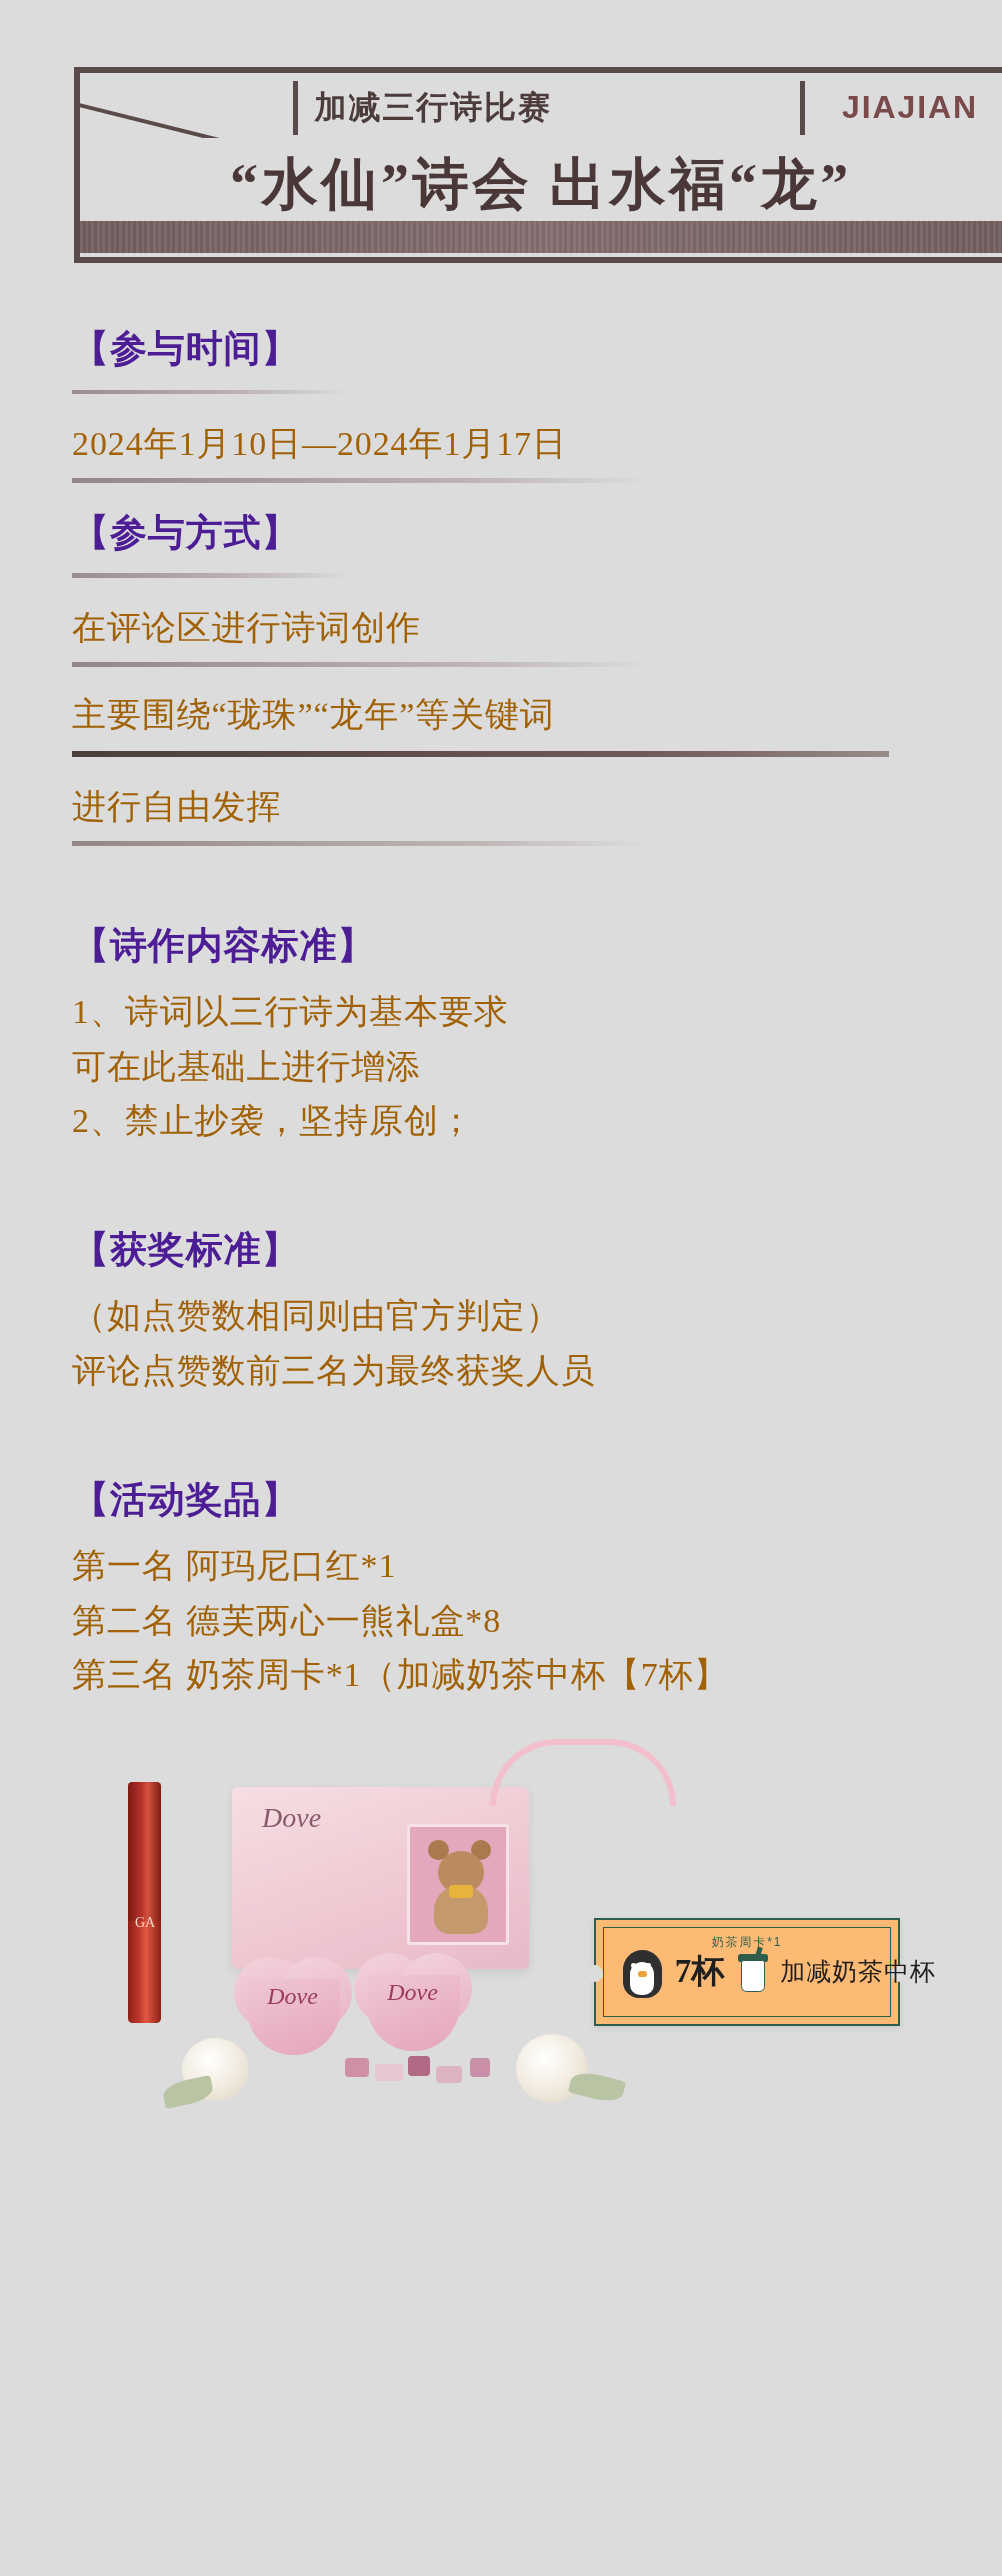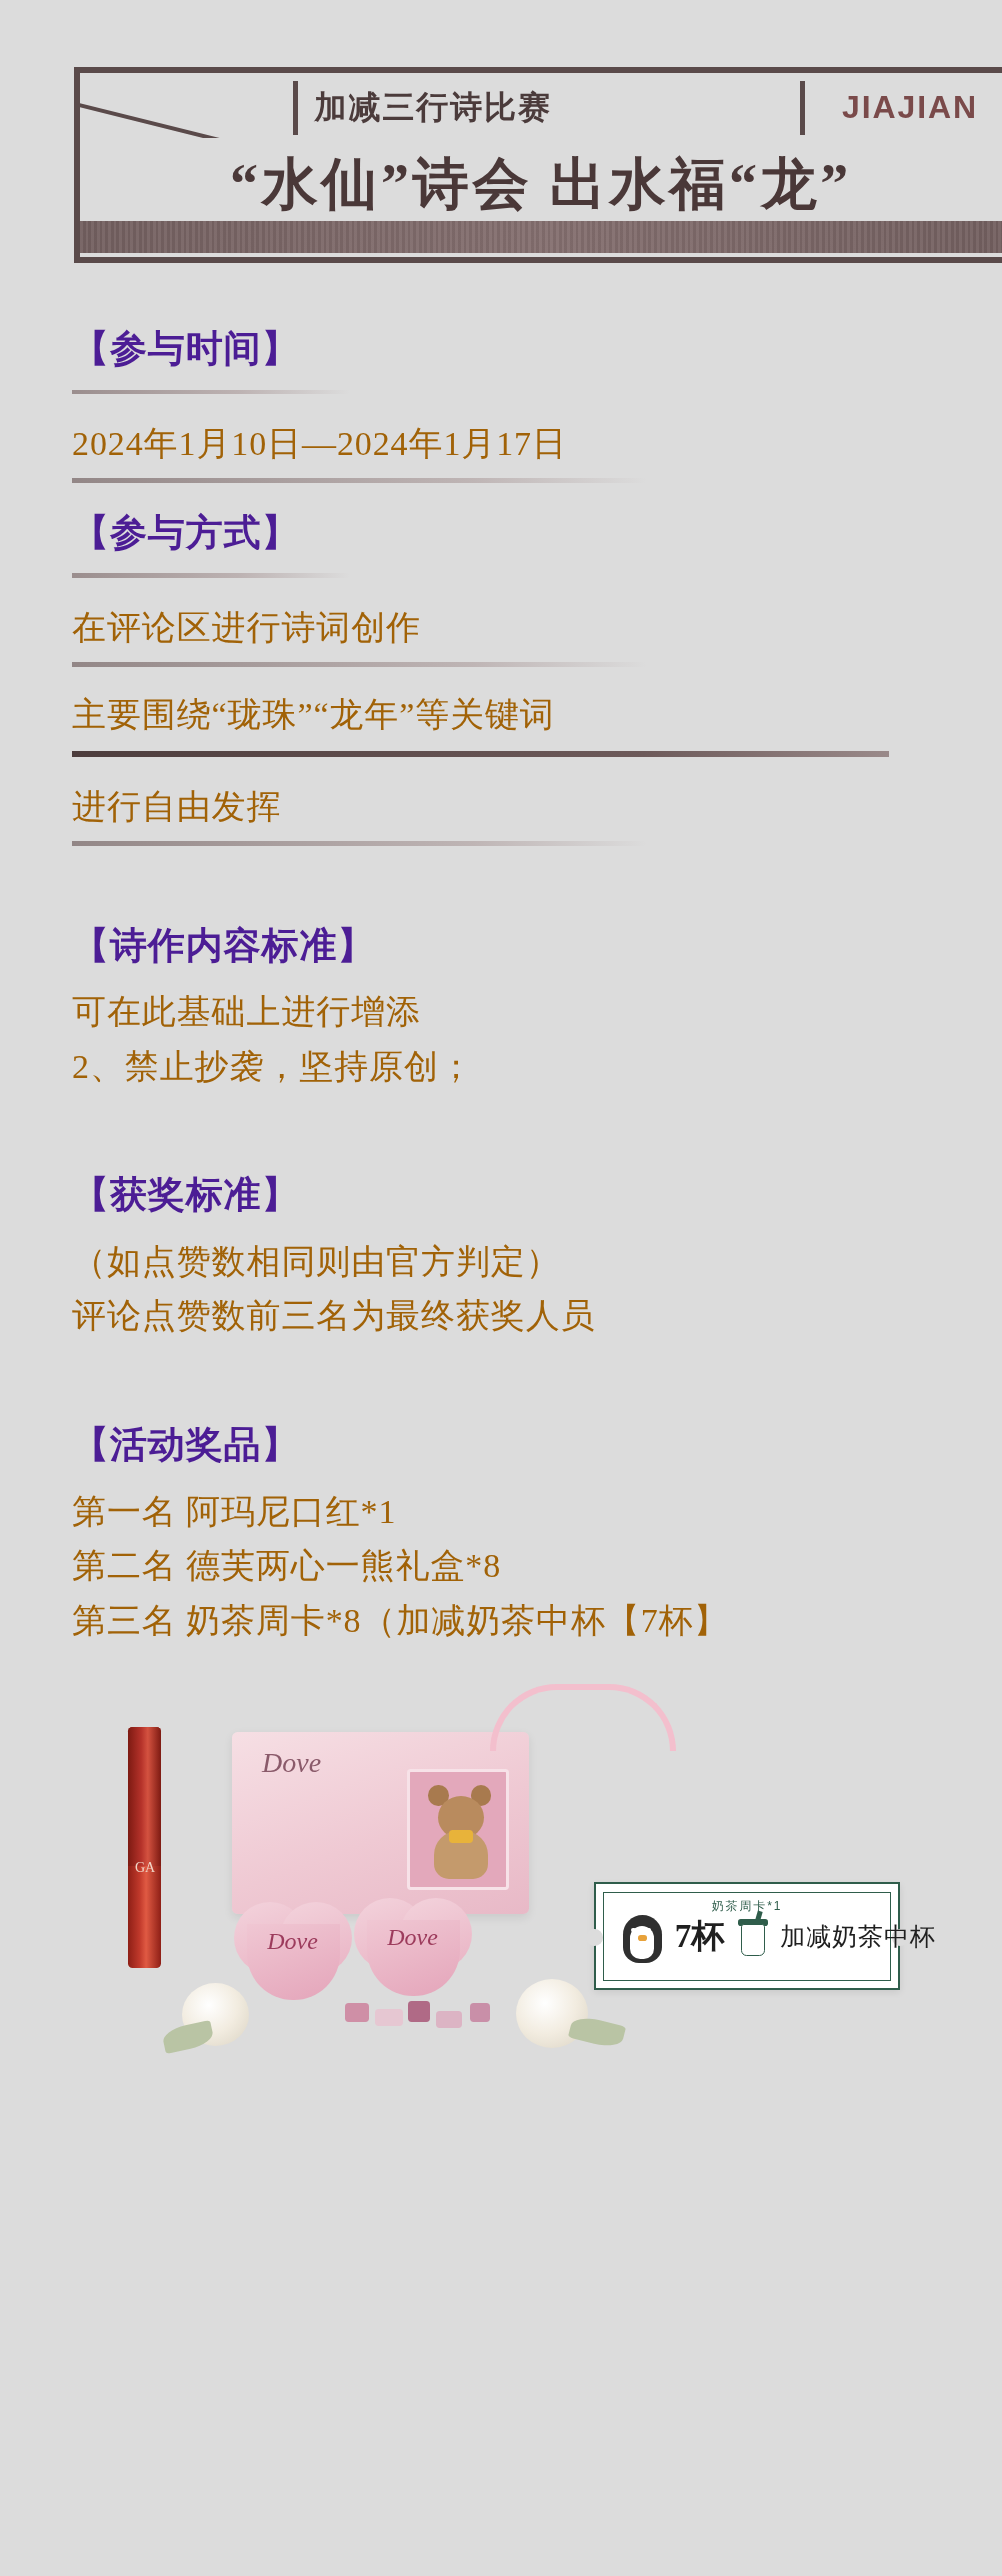--- a/index.html
+++ b/index.html
@@ -307,23 +307,23 @@
   .leaf {
     position: absolute;
     background: #b9c4a4;
     border-radius: 50% 10% 50% 10%;
   }
   .leaf1 { left: 163px; top: 341px; width: 50px; height: 24px; transform: rotate(-12deg); }
   .leaf2 { left: 570px; top: 336px; width: 54px; height: 24px; transform: rotate(14deg); }
   
   .coupon {
     position: absolute;
-    left: 594px; top: 198px;
+    left: 594px; top: 179px;
     width: 306px; height: 108px;
-    background: #ffffff;
+    background: #fdba74;
     border: 2.8px solid #2f5d4b;
     box-shadow: 0 2.8px 7.4px rgba(0,0,0,0.09);
   }
   .coupon-inner {
     position: absolute;
     left: 7.4px; top: 7.4px; right: 7.4px; bottom: 7.4px;
     border: 1.9px solid #2f5d4b;
     display: flex;
     align-items: center;
   }
@@ -465,39 +465,40 @@
     <div class="line">主要围绕“珑珠”“龙年”等关键词</div>
     <div class="rule-wide"></div>
     <div class="line">进行自由发挥</div>
     <div class="rule-mid"></div>
   </div>
 
   <div class="gap-md"></div>
 
   <div>
     <div class="section-head">【诗作内容标准】</div>
+    <div class="line tight">1、诗词以三行诗为基本要求</div>
     <div class="line tight">可在此基础上进行增添</div>
     <div class="line tight">2、禁止抄袭，坚持原创；</div>
   </div>
 
   <div class="gap-lg"></div>
 
   <div>
     <div class="section-head">【获奖标准】</div>
     <div class="line tight">（如点赞数相同则由官方判定）</div>
     <div class="line tight">评论点赞数前三名为最终获奖人员</div>
   </div>
 
   <div class="gap-lg"></div>
 
   <div>
     <div class="section-head">【活动奖品】</div>
     <div class="line tight">第一名  阿玛尼口红*1</div>
     <div class="line tight">第二名  德芙两心一熊礼盒*8</div>
-    <div class="line tight">第三名  奶茶周卡*8（加减奶茶中杯【7杯】</div>
+    <div class="line tight">第三名  奶茶周卡*1（加减奶茶中杯【7杯】</div>
   </div>
 
 </div>
 
 <div class="prizes">
 
   <div class="rose rose1"></div>
   <div class="leaf leaf1"></div>
 
   <div class="lipstick"></div>

